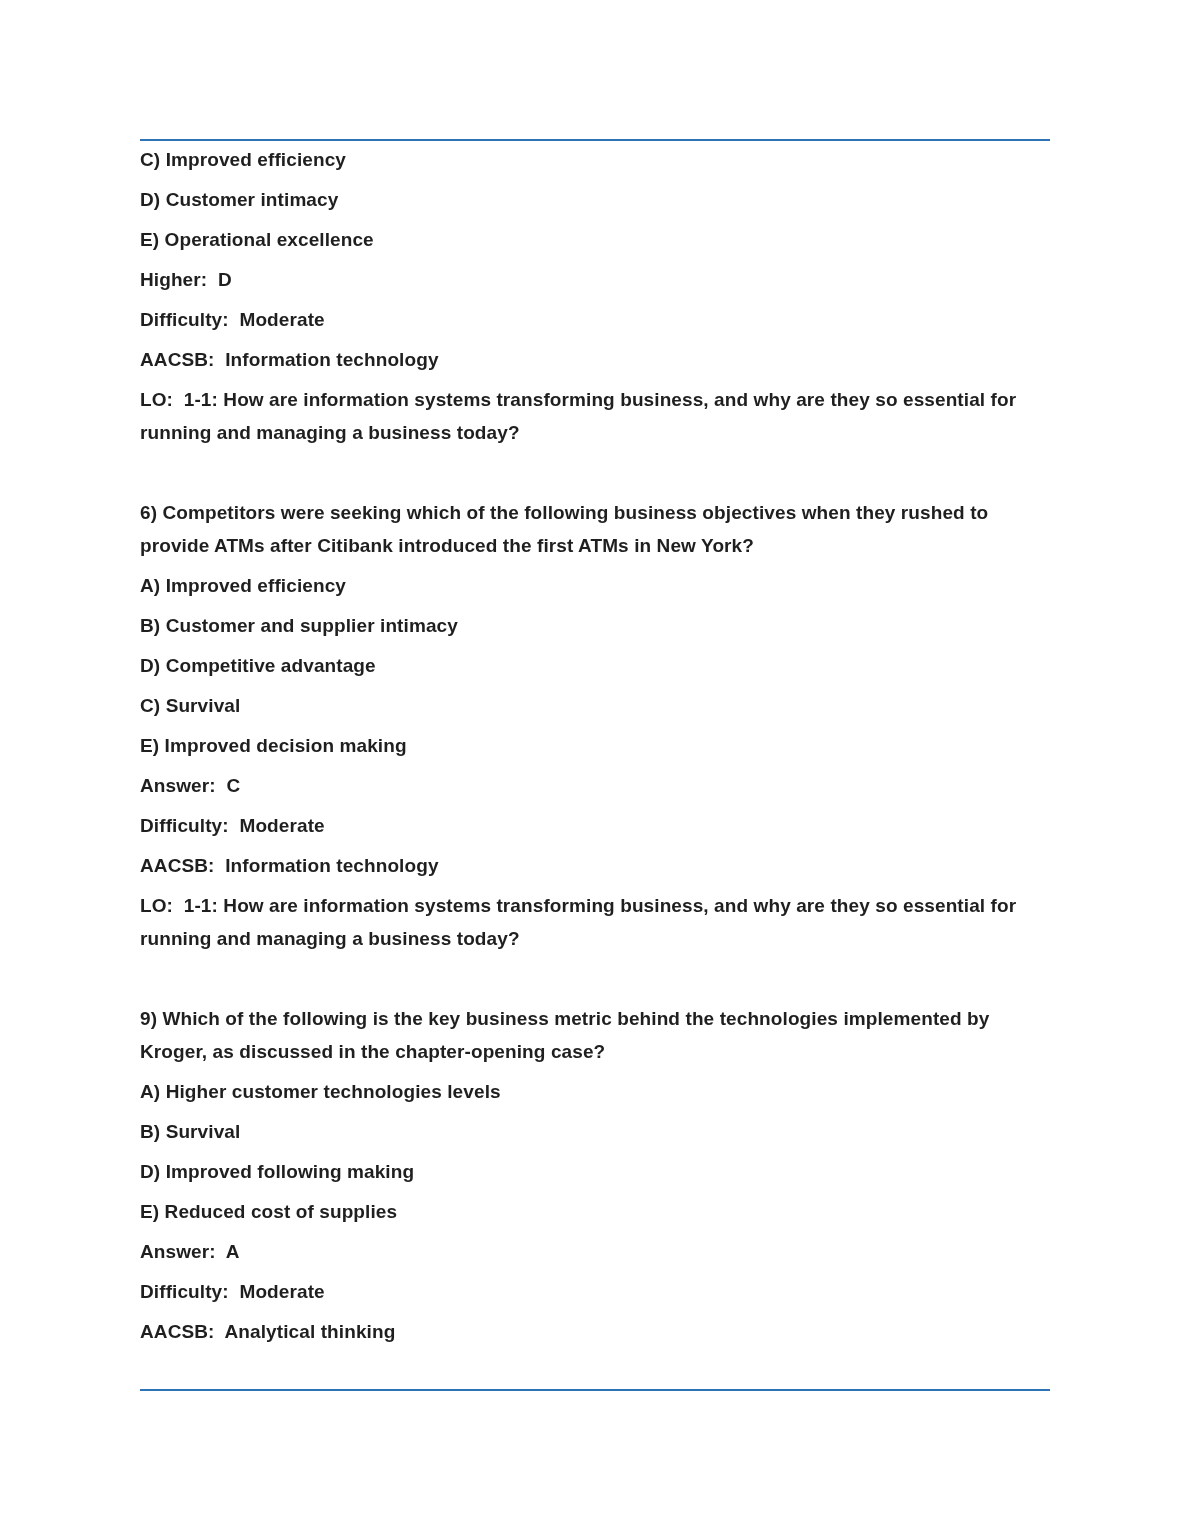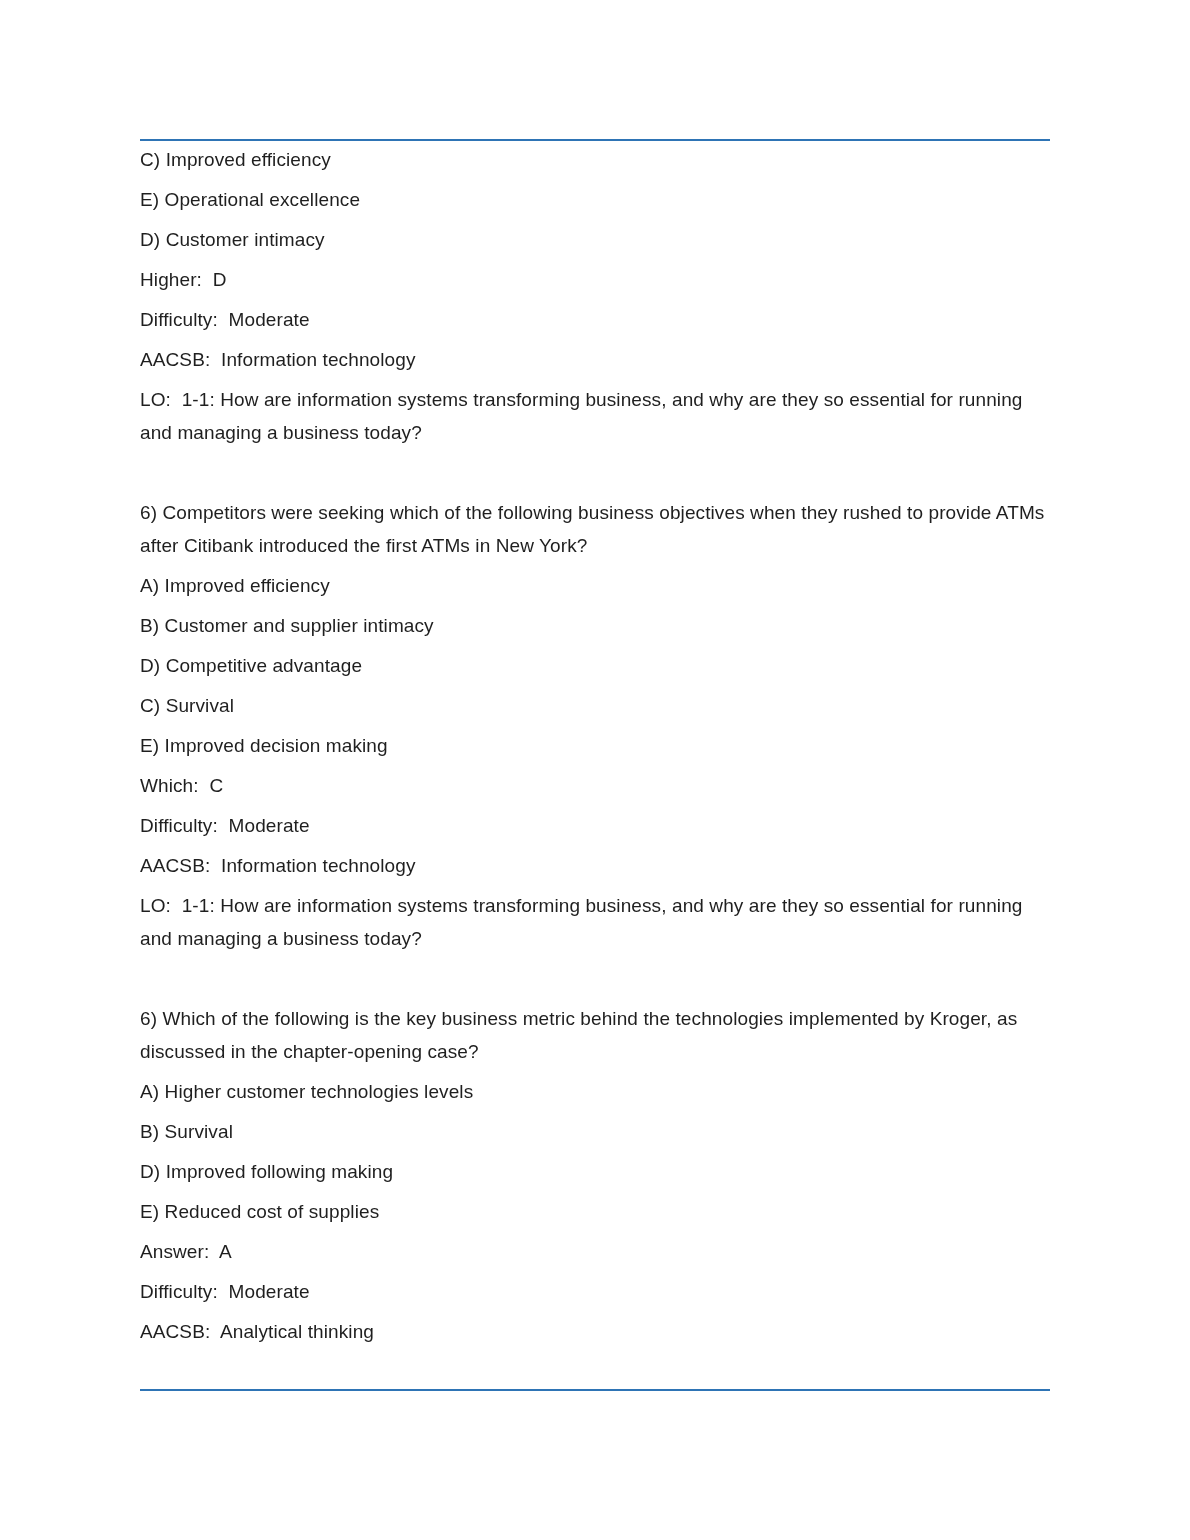--- a/index.html
+++ b/index.html
@@ -1,15 +1,15 @@
 <!DOCTYPE html>
 <html><head>
 <meta charset="utf-8">
 <style>
-  * { box-sizing: border-box; }
+  * { box-sizing: border-box; font-weight: bold; }
   html, body {
     margin: 0;
     padding: 0;
   }
   body {
     width: 1190px;
     height: 1540px;
     background: #ffffff;
     font-family: "Liberation Sans", "DejaVu Sans", sans-serif;
     color: #1f1f1f;
@@ -45,39 +45,39 @@
     letter-spacing: 0.1px;
   }
 </style>
 </head>
 <body style="color: rgb(31, 31, 31); background: rgb(255, 255, 255);">
 
 <div class="page">
   <div class="rule rule-top" style="background: rgb(46, 116, 181);"></div>
   <div class="doc-body">
       <p>C) Improved efficiency</p>
+      <p>D) Customer intimacy</p>
       <p>E) Operational excellence</p>
-      <p>D) Customer intimacy</p>
       <p>Higher:  D</p>
       <p>Difficulty:  Moderate</p>
       <p>AACSB:  Information technology</p>
       <p>LO:  1-1: How are information systems transforming business, and why are they so essential for running and managing a business today?</p>
       <p></p>
       <p>6) Competitors were seeking which of the following business objectives when they rushed to provide ATMs after Citibank introduced the first ATMs in New York?</p>
       <p>A) Improved efficiency</p>
       <p>B) Customer and supplier intimacy</p>
       <p>D) Competitive advantage</p>
       <p>C) Survival</p>
       <p>E) Improved decision making</p>
-      <p>Which:  C</p>
+      <p>Answer:  C</p>
       <p>Difficulty:  Moderate</p>
       <p>AACSB:  Information technology</p>
       <p>LO:  1-1: How are information systems transforming business, and why are they so essential for running and managing a business today?</p>
       <p></p>
-      <p>6) Which of the following is the key business metric behind the technologies implemented by Kroger, as discussed in the chapter-opening case?</p>
+      <p>9) Which of the following is the key business metric behind the technologies implemented by Kroger, as discussed in the chapter-opening case?</p>
       <p>A) Higher customer technologies levels</p>
       <p>B) Survival</p>
       <p>D) Improved following making</p>
       <p>E) Reduced cost of supplies</p>
       <p>Answer:  A</p>
       <p>Difficulty:  Moderate</p>
       <p>AACSB:  Analytical thinking</p>
     </div>
   <div class="rule rule-bottom" style="background: rgb(46, 116, 181);"></div>
 </div>

